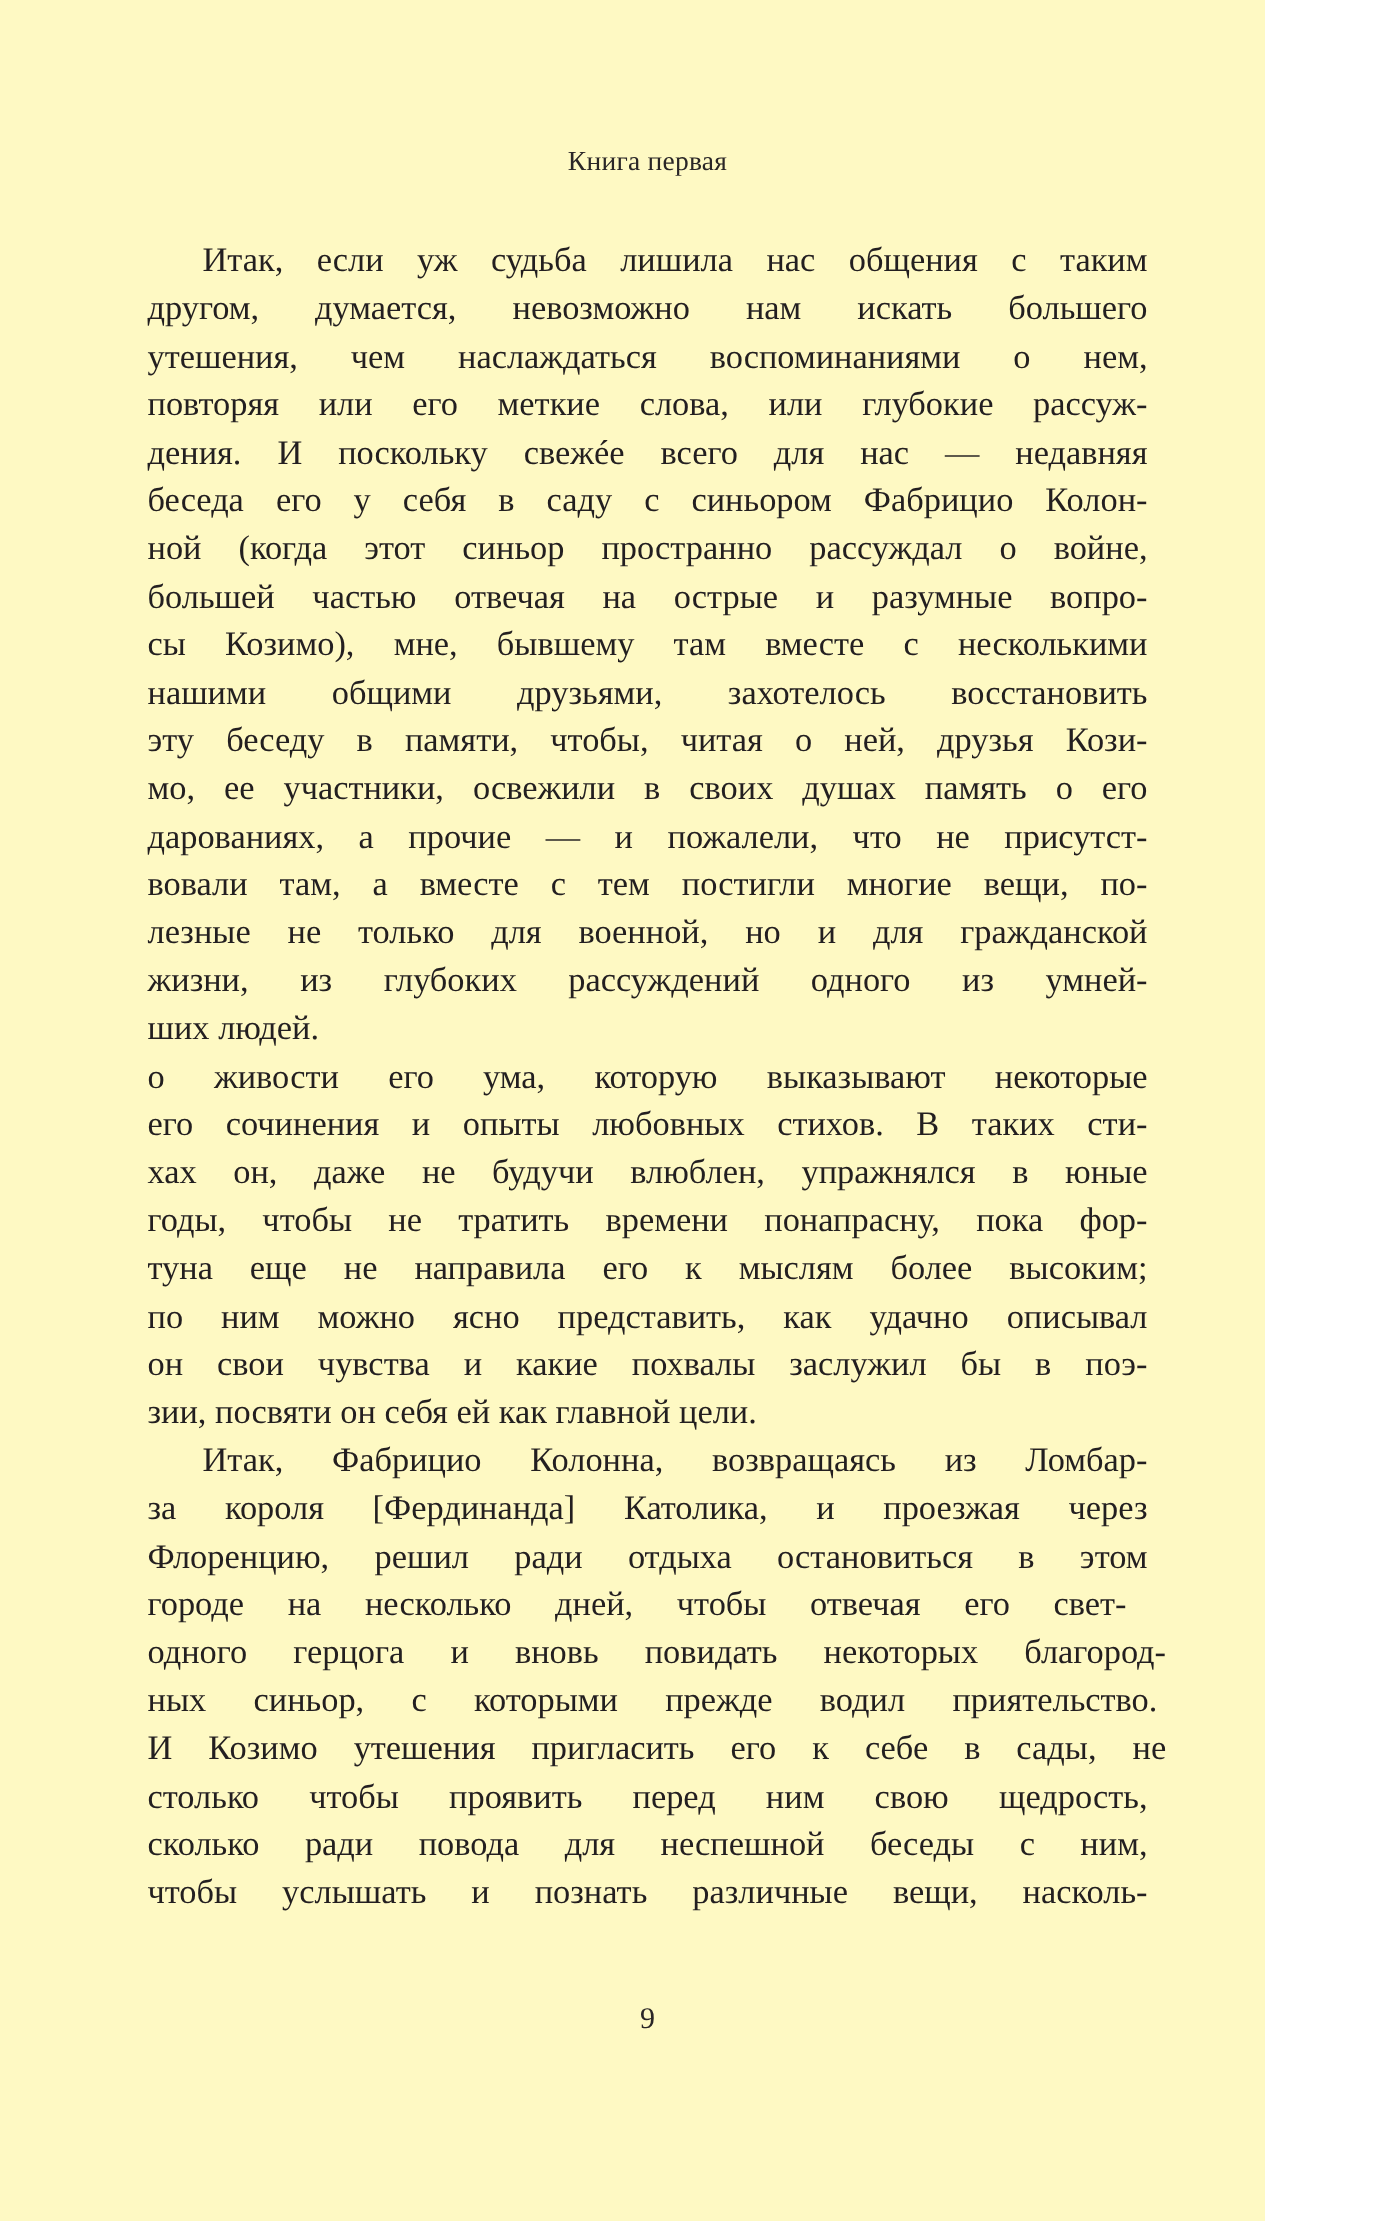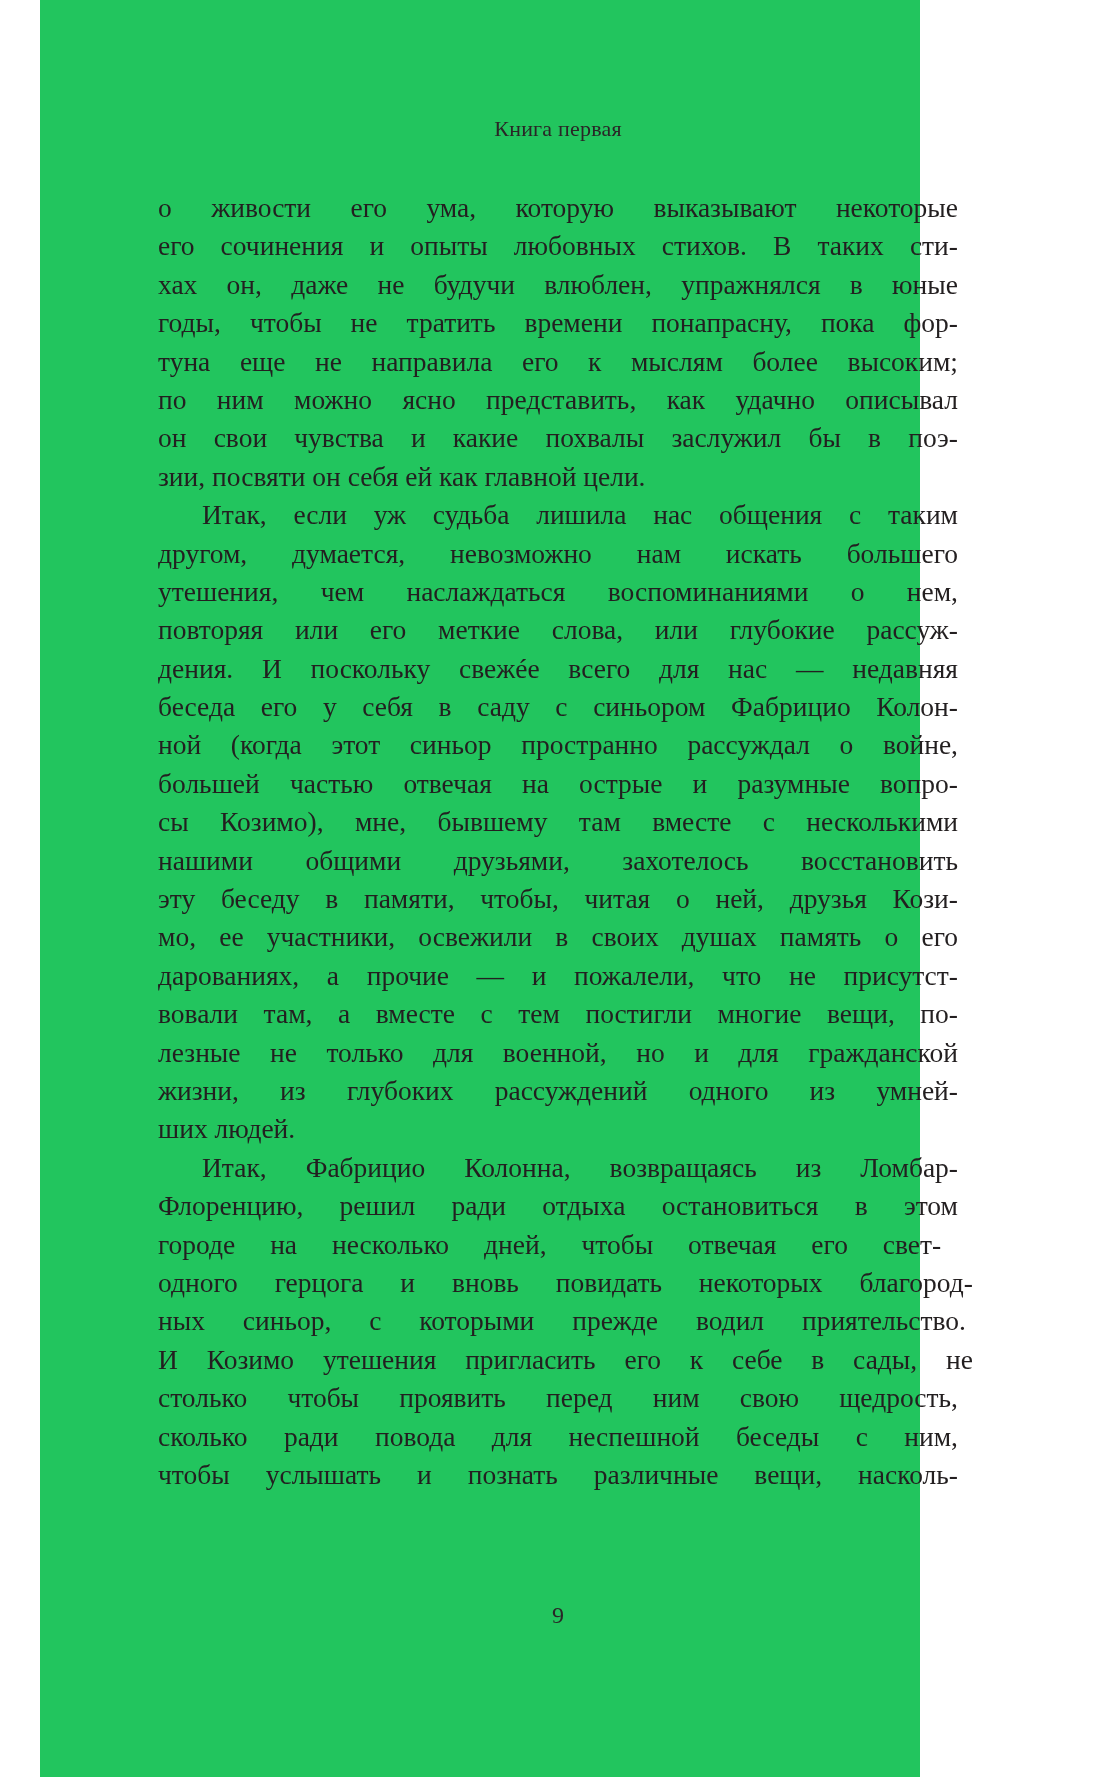--- a/index.html
+++ b/index.html
@@ -11,24 +11,23 @@
       width: 1100px;
       height: 1777px;
       position: relative;
       overflow: hidden;
       color: #231f20;
       font-family: "Liberation Serif", "DejaVu Serif", serif;
     }
     .page {
       position: absolute;
       left: 0; top: 0;
-      width: 880px;
+      width: 1012px;
       height: 1777px;
-      background: #22c55e;
-      margin-left: 40px;
+      background: #fef9c3;
     }
     .running-head {
       position: absolute;
       left: 118px;
       width: 800px;
       top: 116px;
       text-align: center;
       font-size: 22px;
       line-height: 26px;
       letter-spacing: 0.2px;
@@ -76,52 +75,53 @@
   </style>
 </head>
 <body>
 
 <div class="page">
   <div class="running-head">Книга первая</div>
 
   <div class="text-block">
 
     <div class="para">
-      <span class="line"><span class="line-inner" style="word-spacing: 32.5573px;">о живости его ума, которую выказывают некоторые</span></span>
-      <span class="line"><span class="line-inner" style="word-spacing: 19.1836px;">его сочинения и опыты любовных стихов. В таких сти-</span></span>
-      <span class="line"><span class="line-inner" style="word-spacing: 22.3848px;">хах он, даже не будучи влюблен, упражнялся в юные</span></span>
-      <span class="line"><span class="line-inner" style="word-spacing: 22.1272px;">годы, чтобы не тратить времени понапрасну, пока фор-</span></span>
-      <span class="line"><span class="line-inner" style="word-spacing: 22.6836px;">туна еще не направила его к мыслям более высоким;</span></span>
-      <span class="line"><span class="line-inner" style="word-spacing: 23.5045px;">по ним можно ясно представить, как удачно описывал</span></span>
-      <span class="line"><span class="line-inner" style="word-spacing: 20.3038px;">он свои чувства и какие похвалы заслужил бы в поэ-</span></span>
-      <span class="line last"><span class="line-inner">зии, посвяти он себя ей как главной цели.</span></span>
-    </div>
-
-    <div class="para">
       <span class="line indent"><span class="line-inner" style="word-spacing: 19.873px;">Итак, если уж судьба лишила нас общения с таким</span></span>
       <span class="line"><span class="line-inner" style="word-spacing: 37.9625px;">другом, думается, невозможно нам искать большего</span></span>
       <span class="line"><span class="line-inner" style="word-spacing: 35.4656px;">утешения, чем наслаждаться воспоминаниями о нем,</span></span>
       <span class="line"><span class="line-inner" style="word-spacing: 24.846px;">повторяя или его меткие слова, или глубокие рассуж-</span></span>
       <span class="line"><span class="line-inner" style="word-spacing: 21.8711px;">дения. И поскольку свежée всего для нас — недавняя</span></span>
       <span class="line"><span class="line-inner" style="word-spacing: 18.7483px;">беседа его у себя в саду с синьором Фабрицио Колон-</span></span>
       <span class="line"><span class="line-inner" style="word-spacing: 22.7411px;">ной (когда этот синьор пространно рассуждал о войне,</span></span>
       <span class="line"><span class="line-inner" style="word-spacing: 23.2746px;">большей частью отвечая на острые и разумные вопро-</span></span>
       <span class="line"><span class="line-inner" style="word-spacing: 24.4978px;">сы Козимо), мне, бывшему там вместе с несколькими</span></span>
       <span class="line"><span class="line-inner" style="word-spacing: 45.6016px;">нашими общими друзьями, захотелось восстановить</span></span>
       <span class="line"><span class="line-inner" style="word-spacing: 18.8281px;">эту беседу в памяти, чтобы, читая о ней, друзья Кози-</span></span>
       <span class="line"><span class="line-inner" style="word-spacing: 16.283px;">мо, ее участники, освежили в своих душах память о его</span></span>
       <span class="line"><span class="line-inner" style="word-spacing: 20.7422px;">дарованиях, а прочие — и пожалели, что не присутст-</span></span>
       <span class="line"><span class="line-inner" style="word-spacing: 18.6719px;">вовали там, а вместе с тем постигли многие вещи, по-</span></span>
       <span class="line"><span class="line-inner" style="word-spacing: 22.6191px;">лезные не только для военной, но и для гражданской</span></span>
       <span class="line"><span class="line-inner" style="word-spacing: 34.3411px;">жизни, из глубоких рассуждений одного из умней-</span></span>
       <span class="line last"><span class="line-inner">ших людей.</span></span>
     </div>
 
     <div class="para">
+      <span class="line"><span class="line-inner" style="word-spacing: 32.5573px;">о живости его ума, которую выказывают некоторые</span></span>
+      <span class="line"><span class="line-inner" style="word-spacing: 19.1836px;">его сочинения и опыты любовных стихов. В таких сти-</span></span>
+      <span class="line"><span class="line-inner" style="word-spacing: 22.3848px;">хах он, даже не будучи влюблен, упражнялся в юные</span></span>
+      <span class="line"><span class="line-inner" style="word-spacing: 22.1272px;">годы, чтобы не тратить времени понапрасну, пока фор-</span></span>
+      <span class="line"><span class="line-inner" style="word-spacing: 22.6836px;">туна еще не направила его к мыслям более высоким;</span></span>
+      <span class="line"><span class="line-inner" style="word-spacing: 23.5045px;">по ним можно ясно представить, как удачно описывал</span></span>
+      <span class="line"><span class="line-inner" style="word-spacing: 20.3038px;">он свои чувства и какие похвалы заслужил бы в поэ-</span></span>
+      <span class="line last"><span class="line-inner">зии, посвяти он себя ей как главной цели.</span></span>
+    </div>
+
+    <div class="para">
       <span class="line indent"><span class="line-inner" style="word-spacing: 32.1281px;">Итак, Фабрицио Колонна, возвращаясь из Ломбар-</span></span>
+      <span class="line"><span class="line-inner" style="word-spacing: 32.0104px;">за короля [Фердинанда] Католика, и проезжая через</span></span>
       <span class="line"><span class="line-inner" style="word-spacing: 29.3646px;">Флоренцию, решил ради отдыха остановиться в этом</span></span>
       <span class="line"><span class="line-inner" style="word-spacing: 28.0268px;">городе на несколько дней, чтобы отвечая его свет-</span></span>
       <span class="line"><span class="line-inner" style="word-spacing: 30px;">одного герцога и вновь повидать некоторых благород-</span></span>
       <span class="line"><span class="line-inner" style="word-spacing: 30.9688px;">ных синьор, с которыми прежде водил приятельство.</span></span>
       <span class="line"><span class="line-inner" style="word-spacing: 21.9236px;">И Козимо утешения пригласить его к себе в сады, не</span></span>
       <span class="line"><span class="line-inner" style="word-spacing: 33.2891px;">столько чтобы проявить перед ним свою щедрость,</span></span>
       <span class="line"><span class="line-inner" style="word-spacing: 29.5px;">сколько ради повода для неспешной беседы с ним,</span></span>
       <span class="line"><span class="line-inner" style="word-spacing: 29.1094px;">чтобы услышать и познать различные вещи, насколь-</span></span>
     </div>
   </div>

